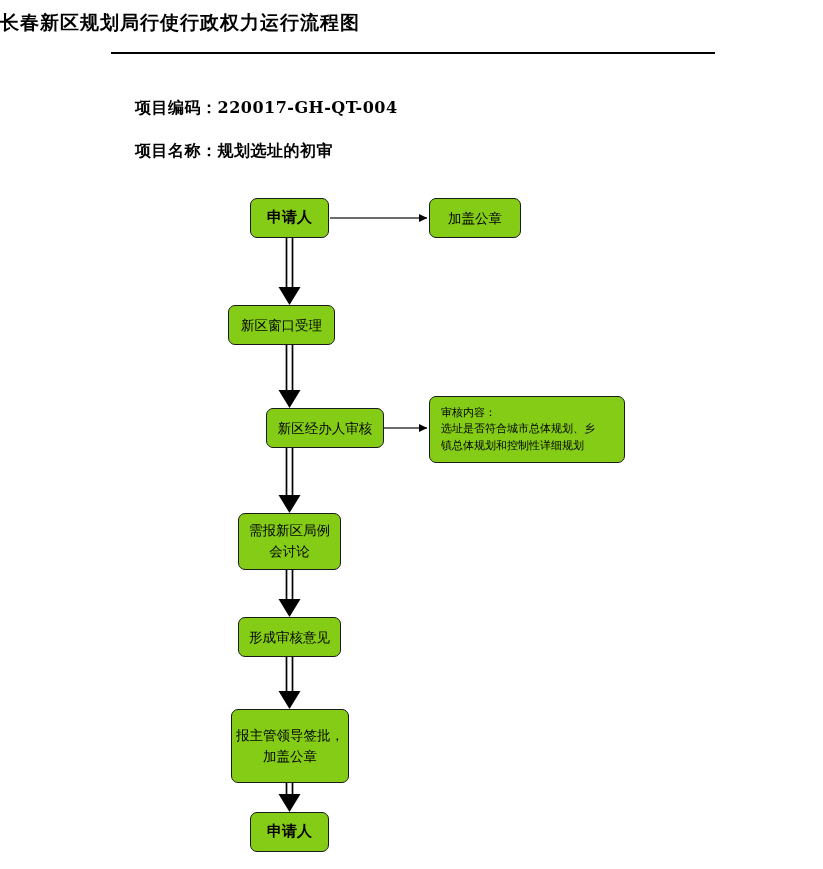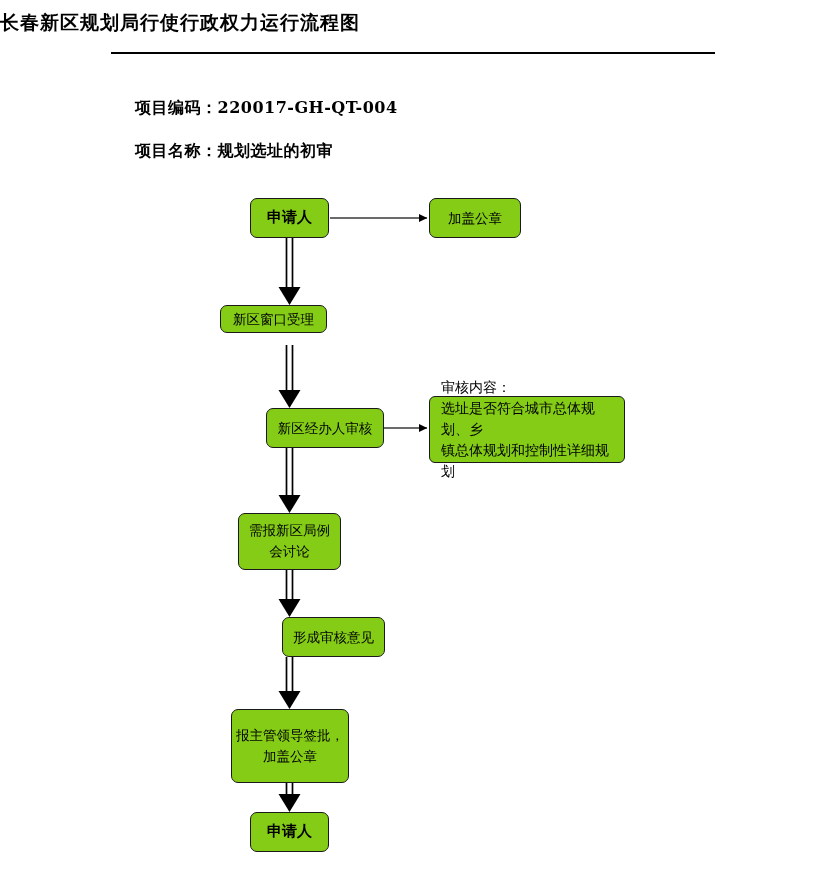--- a/index.html
+++ b/index.html
@@ -75,23 +75,22 @@
     font-size: 13.5px;
     line-height: 1.55;
     color: #000;
     z-index: 3;
   }
   .node.bold { font-weight: bold; font-size: 15px; }
   .node.note {
     justify-content: flex-start;
     text-align: left;
     padding: 6px 9px 6px 11px;
-    font-size: 14px;
+    font-size: 11px;
     line-height: 1.5;
-    border-radius: 6px;
   }
   .node .txt { white-space: pre-line; display: block; width: 100%; }
   .node.note .txt { text-align: left; }
 </style>
 </head>
 <body>
 
 <div class="page-title">长春新区规划局行使行政权力运行流程图</div>
 
 <div class="title-rule"></div>
@@ -156,40 +155,40 @@
 </svg>
 
 <div class="node bold" style="left:250px; top:198px; width:79px; height:40px;">
   <span class="txt">申请人</span>
 </div>
 
 <div class="node" style="left:429px; top:198px; width:92px; height:40px;">
   <span class="txt">加盖公章</span>
 </div>
 
-<div class="node" style="left:220px; top:305px; width:107px; height:28px;">
+<div class="node" style="left:228px; top:305px; width:107px; height:40px;">
   <span class="txt">新区窗口受理</span>
 </div>
 
 <div class="node" style="left:231px; top:408px; width:118px; height:40px;margin-left:35px;">
   <span class="txt">新区经办人审核</span>
 </div>
 
 <div class="node note" style="left:429px; top:396px; width:196px; height:67px;">
   <span class="txt">审核内容：
 选址是否符合城市总体规划、乡
 镇总体规划和控制性详细规划</span>
 </div>
 
 <div class="node" style="left:238px; top:513px; width:103px; height:57px;font-family:Liberation Serif, serif;">
   <span class="txt">需报新区局例
 会讨论</span>
 </div>
 
-<div class="node" style="left:238px; top:617px; width:103px; height:40px;margin-left:44px;">
+<div class="node" style="left:238px; top:617px; width:103px; height:40px;">
   <span class="txt">形成审核意见</span>
 </div>
 
 <div class="node" style="left:231px; top:709px; width:118px; height:74px;">
   <span class="txt">报主管领导签批，
 加盖公章</span>
 </div>
 
 <div class="node bold" style="left:250px; top:812px; width:79px; height:40px;">
   <span class="txt">申请人</span>

